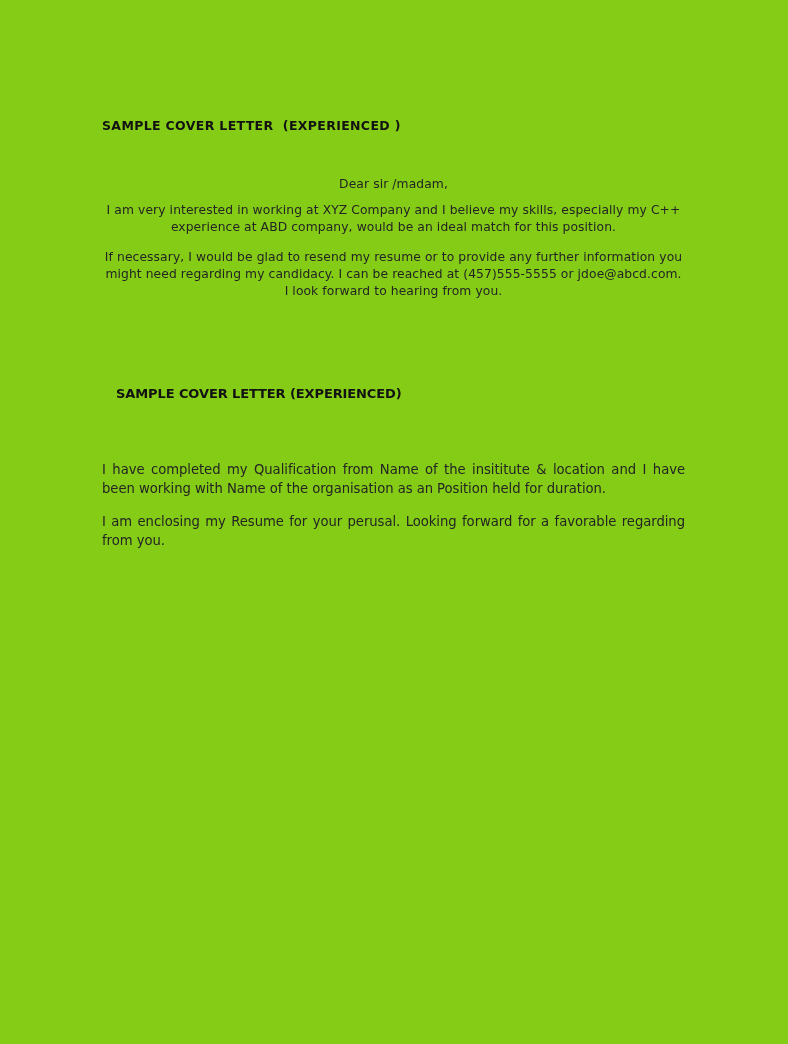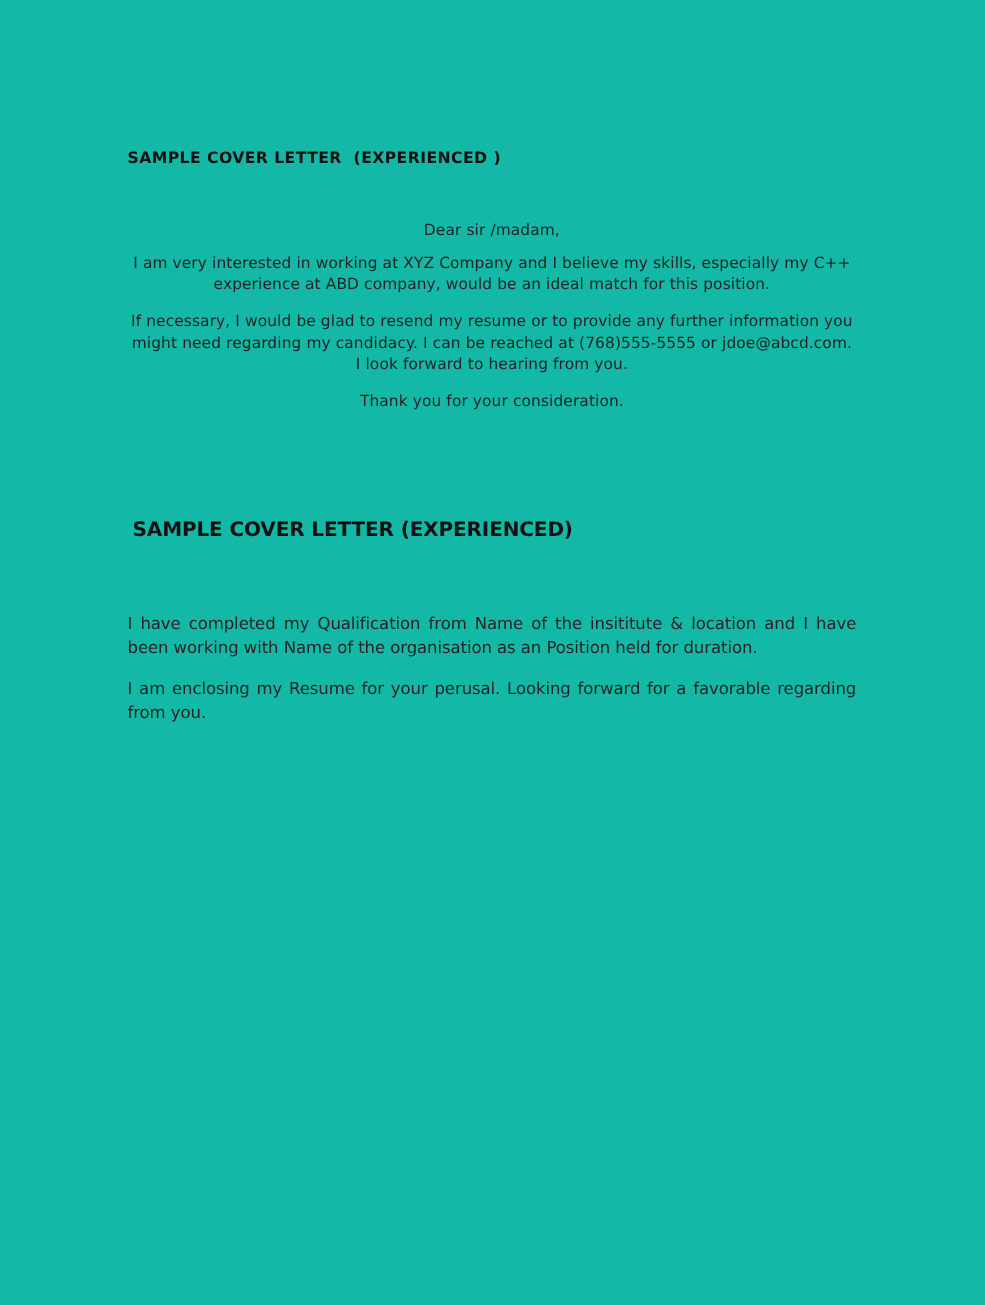--- a/index.html
+++ b/index.html
@@ -12,21 +12,21 @@
     height: 1044px;
     font-family: "DejaVu Sans", sans-serif;
     color: #1a1a1a;
     -webkit-font-smoothing: antialiased;
   }
 
   .page {
     position: relative;
     width: 788px;
     height: 1044px;
-    background: #14b8a6;
+    background: #84cc16;
     box-sizing: border-box;
     overflow: hidden;
   }
 
   .content {
     position: absolute;
     left: 102px;
     top: 118px;
     width: 583px;
   }
@@ -56,25 +56,25 @@
     letter-spacing: 0.1px;
   }
 
   .block-letter-classic p.tight {
     margin-bottom: 9px;
   }
 
   
   .doc-heading-2 {
     font-family: "DejaVu Sans", sans-serif;
-    font-size: 16px;
+    font-size: 13px;
     font-weight: bold;
     letter-spacing: -0.1px;
     color: #121212;
-    margin: 4px;
+    margin: 14px;
     white-space: pre;
     line-height: 16px;
   }
 
   .section-two {
     margin-top: 86px;
   }
 
   .block-letter-justified {
     margin-top: 58px;
@@ -99,22 +99,21 @@
 
 <div class="page">
   <div class="content">
 
     <section>
       <h1 class="doc-heading-1">SAMPLE COVER LETTER  (EXPERIENCED )</h1>
 
       <div class="block-letter-classic">
         <p class="tight">Dear sir /madam,</p>
         <p>I am very interested in working at XYZ Company and I believe my skills, especially my C++ experience at ABD company, would be an ideal match for this position.</p>
-        <p>If necessary, I would be glad to resend my resume or to provide any further information you might need regarding my candidacy. I can be reached at (768)555-5555 or jdoe@abcd.com. I look forward to hearing from you.</p>
-        <p class="tight">Thank you for your consideration.</p>
+        <p>If necessary, I would be glad to resend my resume or to provide any further information you might need regarding my candidacy. I can be reached at (457)555-5555 or jdoe@abcd.com. I look forward to hearing from you.</p>
       </div>
     </section>
 
     <section class="section-two">
       <h1 class="doc-heading-2">SAMPLE COVER LETTER (EXPERIENCED)</h1>
 
       <div class="block-letter-justified">
         <p>I have completed my Qualification from Name of the insititute &amp; location and I have been working with Name of the organisation as an Position held for duration.</p>
         <p>I am enclosing my Resume for your perusal. Looking forward for a favorable regarding from you.</p>
       </div>

